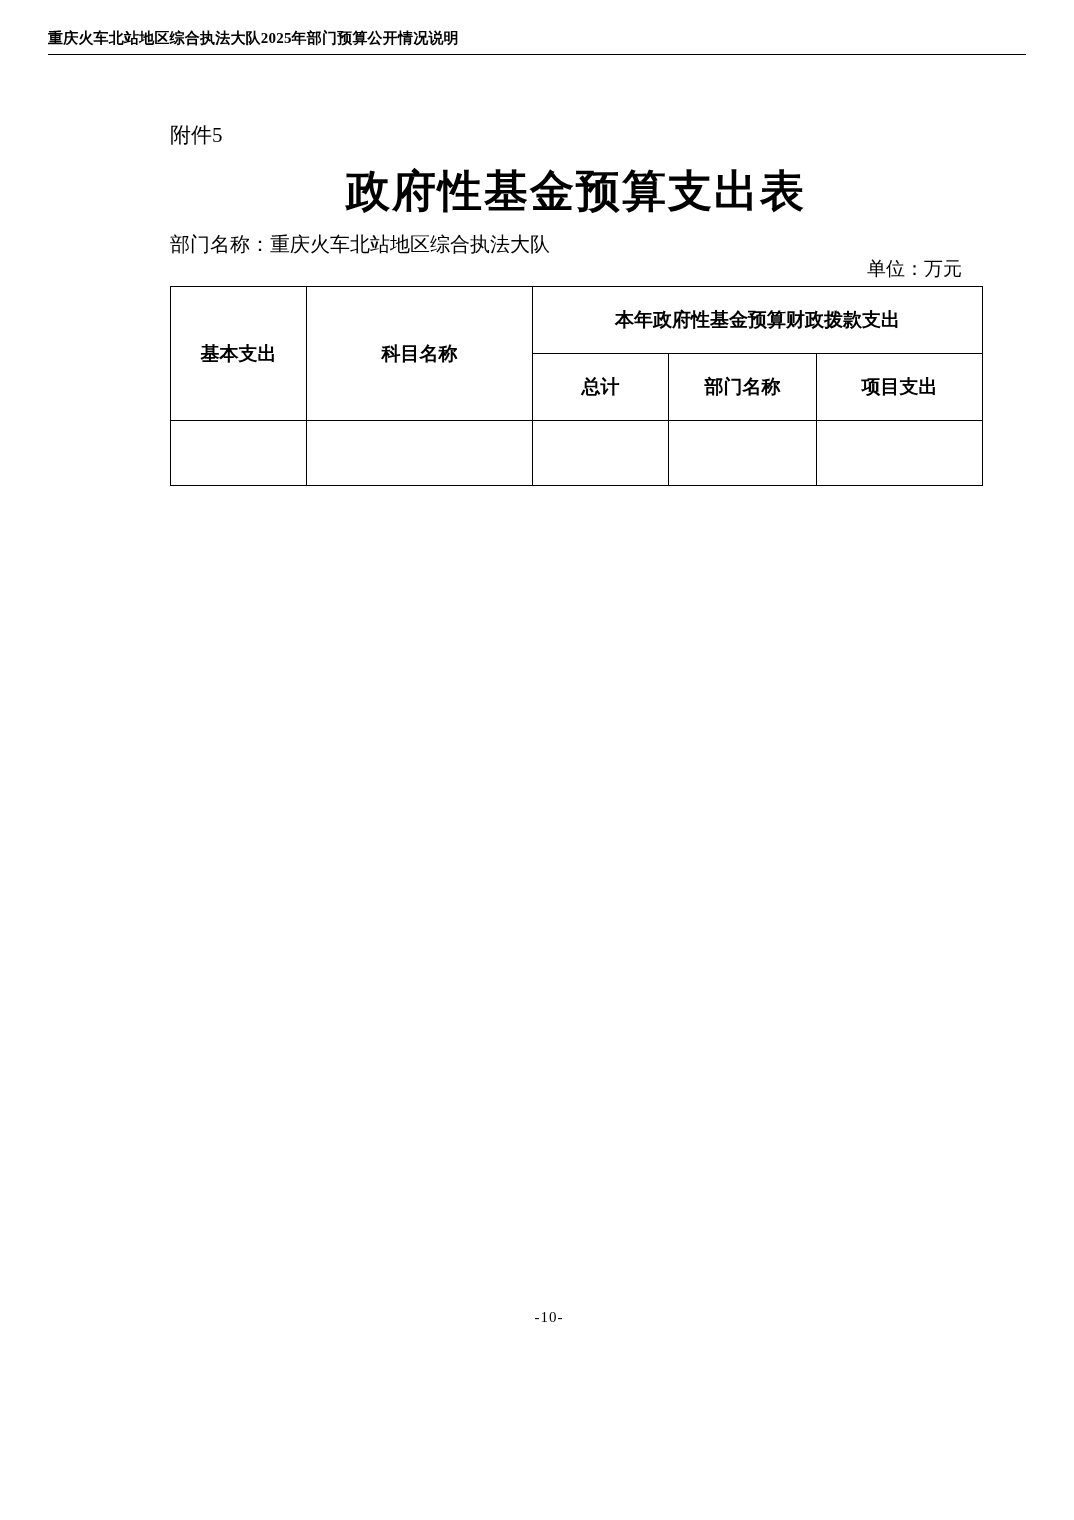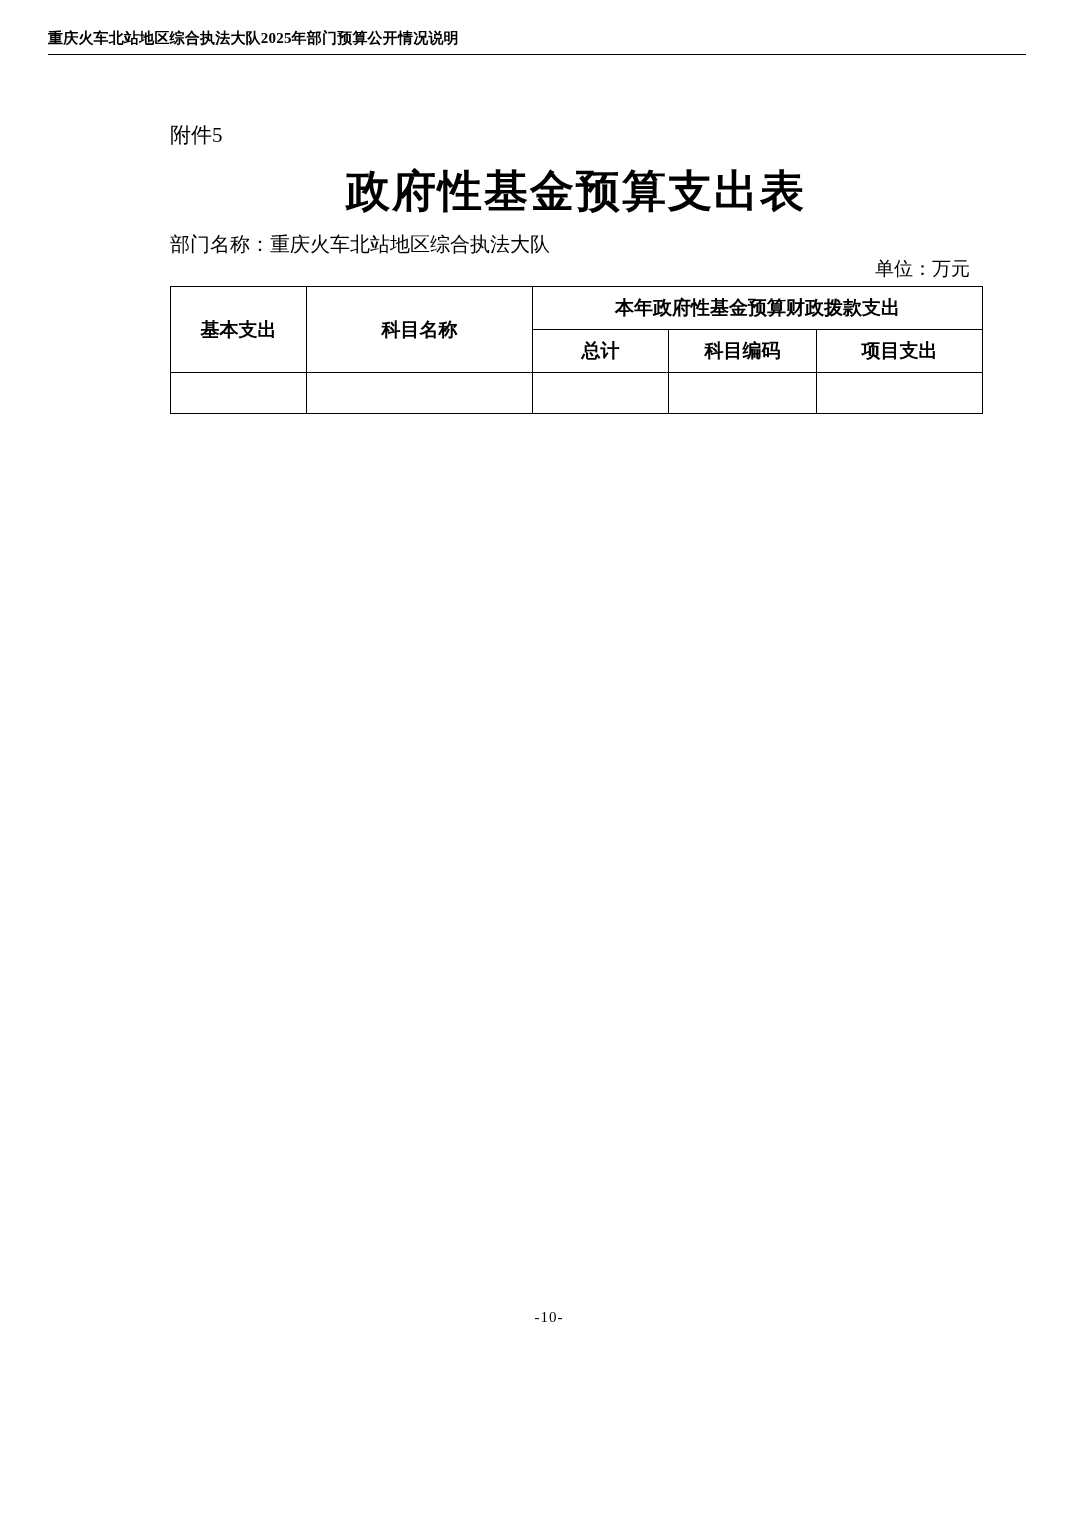--- a/index.html
+++ b/index.html
@@ -72,42 +72,42 @@
     position: relative;
     min-height: 52px;
   }
   .dept-name {
     font-size: 20px;
     line-height: 28px;
     width: 430px;
   }
   .unit-note {
     position: absolute;
-    right: 12px;
+    right: 20px;
     top: 26px;
     font-size: 19px;
     line-height: 26px;
     white-space: nowrap;
   }
 
   
   table.budget {
     border-collapse: collapse;
     width: 812px;
     margin-top: 4px;
     table-layout: fixed;
   }
   table.budget th,
   table.budget td {
     border: 1.3px solid #000000;
     text-align: center;
     vertical-align: middle;
     font-size: 19px;
     font-weight: bold;
-    padding: 0;
+    padding: 12px;
     font-family: "DejaVu Serif", "Liberation Serif", serif;
   }
   table.budget th.tall {
     height: 84px;
   }
   table.budget th.band {
     height: 42px;
   }
   table.budget th.sub {
     height: 42px;
@@ -172,21 +172,21 @@
         <col class="col-proj">
       </colgroup>
       <thead>
         <tr>
           <th class="tall" rowspan="2">基本支出</th>
           <th class="tall" rowspan="2">科目名称</th>
           <th class="band" colspan="3">本年政府性基金预算财政拨款支出</th>
         </tr>
         <tr>
           <th class="sub">总计</th>
-          <th class="sub">科目编码</th>
+          <th class="sub">部门名称</th>
           <th class="sub">项目支出</th>
         </tr>
       </thead>
       <tbody>
         <tr>
           <td class="empty"></td>
           <td class="empty"></td>
           <td class="empty"></td>
           <td class="empty"></td>
           <td class="empty"></td>

